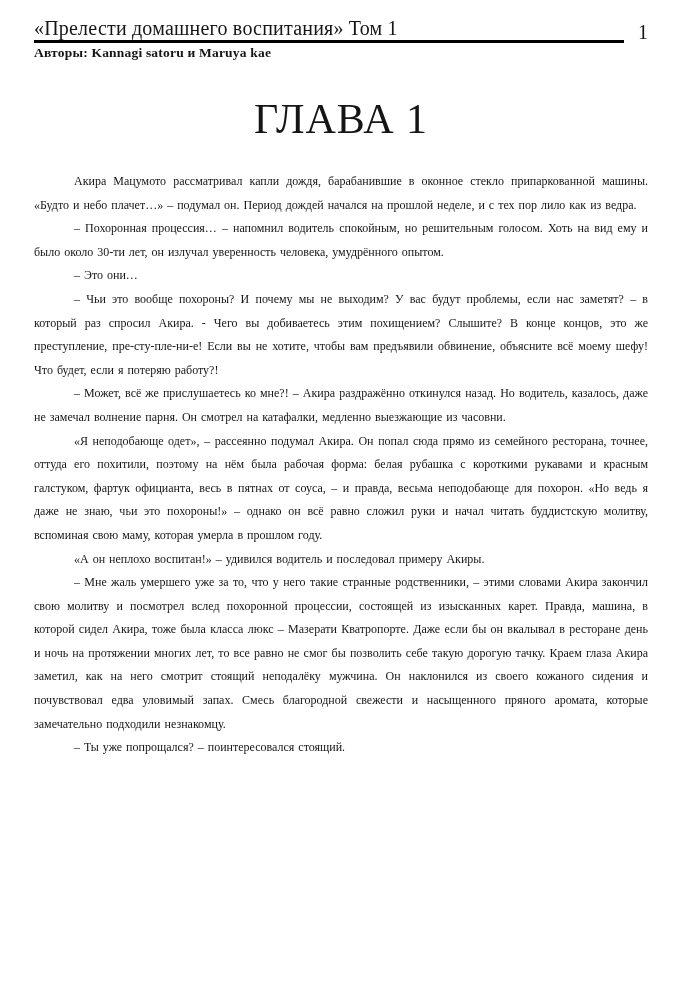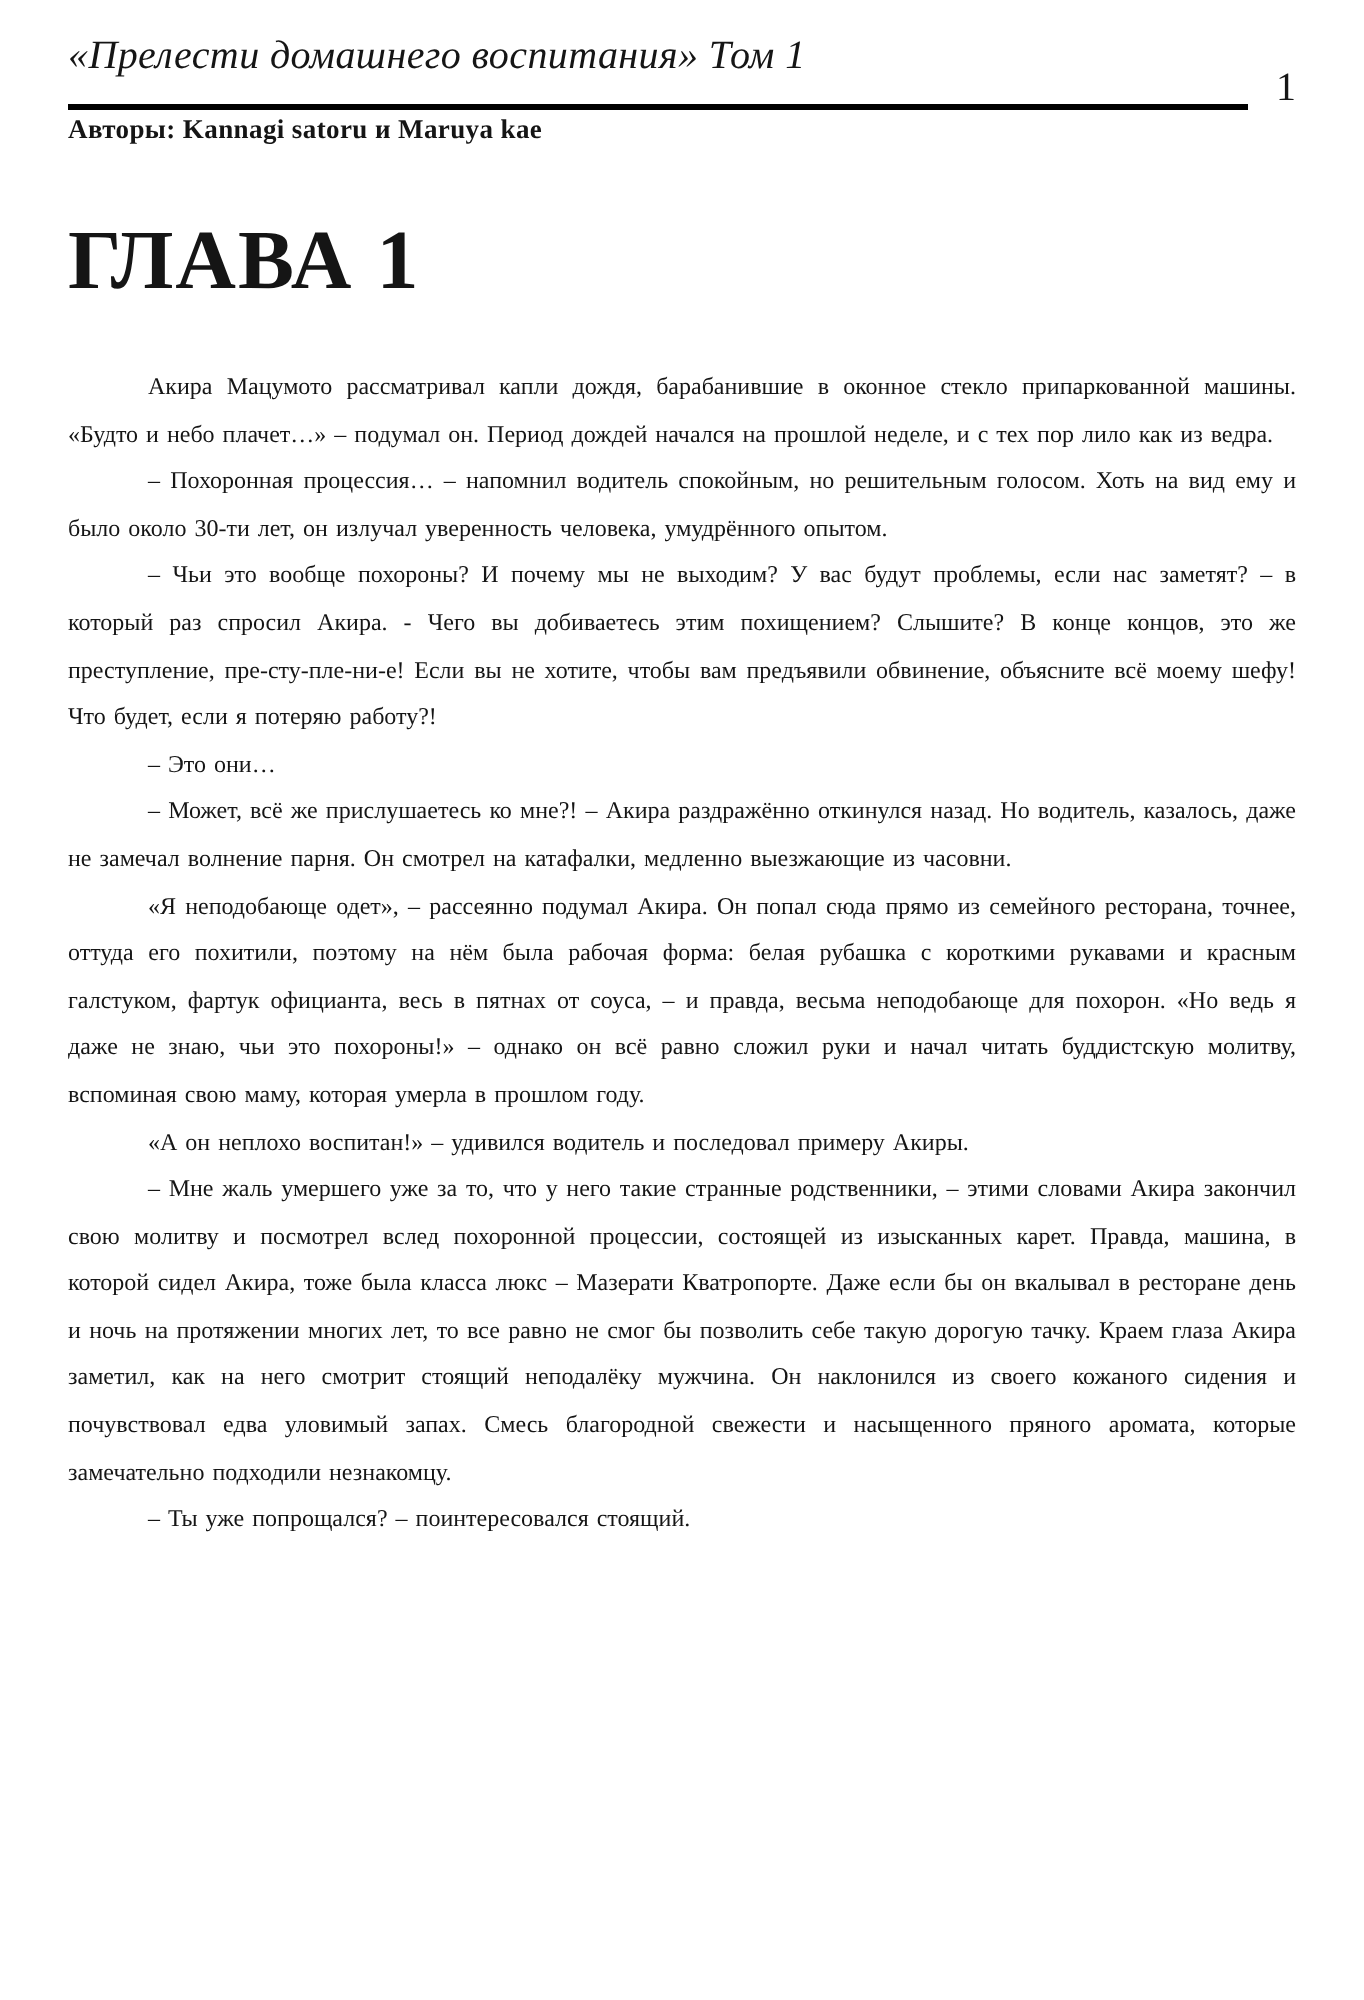--- a/index.html
+++ b/index.html
@@ -23,22 +23,21 @@
     background: #ffffff;
   }
   
   .header {
     display: flex;
     align-items: flex-end;
   }
   .header-main {
     flex: 1;
     border-bottom: 3px solid #000000;
-    padding-bottom: 12px;
-    font-style: italic;
+    padding-bottom: 0;
   }
   .header-title {
     font-size: 20px;
     line-height: 24px;
     white-space: nowrap;
     letter-spacing: 0.2px;
   }
   .page-num {
     font-size: 20px;
     line-height: 22px;
@@ -47,24 +46,24 @@
   }
   .authors {
     font-size: 13.5px;
     line-height: 17px;
     margin-top: 1px;
     letter-spacing: 0.2px;
     font-weight: bold;
   }
   
   .chapter-title {
-    text-align: left;
+    text-align: center;
     font-size: 42px;
     line-height: 48px;
-    font-weight: bold;
+    font-weight: normal;
     margin: 34px 0 27px 0;
     letter-spacing: 1px;
   }
   
   .text-body {
     font-size: 12px;
     line-height: 23.6px;
   }
   .text-body p.para {
     margin: 0;
@@ -85,22 +84,22 @@
     <div class="page-num">1</div>
   </div>
 
   <div class="authors">Авторы: Kannagi satoru и Maruya kae</div>
 
   <h1 class="chapter-title">ГЛАВА 1</h1>
 
   <div class="text-body">
       <p class="para">Акира Мацумото рассматривал капли дождя, барабанившие в оконное стекло припаркованной машины. «Будто и небо плачет…» – подумал он. Период дождей начался на прошлой неделе, и с тех пор лило как из ведра.</p>
       <p class="para">– Похоронная процессия… – напомнил водитель спокойным, но решительным голосом. Хоть на вид ему и было около 30-ти лет, он излучал уверенность человека, умудрённого опытом.</p>
+      <p class="para">– Это они…</p>
       <p class="para">– Чьи это вообще похороны? И почему мы не выходим? У вас будут проблемы, если нас заметят? – в который раз спросил Акира. - Чего вы добиваетесь этим похищением? Слышите? В конце концов, это же преступление, пре-сту-пле-ни-е! Если вы не хотите, чтобы вам предъявили обвинение, объясните всё моему шефу! Что будет, если я потеряю работу?!</p>
-      <p class="para">– Это они…</p>
       <p class="para">– Может, всё же прислушаетесь ко мне?! – Акира раздражённо откинулся назад. Но водитель, казалось, даже не замечал волнение парня. Он смотрел на катафалки, медленно выезжающие из часовни.</p>
       <p class="para">«Я неподобающе одет», – рассеянно подумал Акира. Он попал сюда прямо из семейного ресторана, точнее, оттуда его похитили, поэтому на нём была рабочая форма: белая рубашка с короткими рукавами и красным галстуком, фартук официанта, весь в пятнах от соуса, – и правда, весьма неподобающе для похорон. «Но ведь я даже не знаю, чьи это похороны!» – однако он всё равно сложил руки и начал читать буддистскую молитву, вспоминая свою маму, которая умерла в прошлом году.</p>
       <p class="para">«А он неплохо воспитан!» – удивился водитель и последовал примеру Акиры.</p>
       <p class="para">– Мне жаль умершего уже за то, что у него такие странные родственники, – этими словами Акира закончил свою молитву и посмотрел вслед похоронной процессии, состоящей из изысканных карет. Правда, машина, в которой сидел Акира, тоже была класса люкс – Мазерати Кватропорте. Даже если бы он вкалывал в ресторане день и ночь на протяжении многих лет, то все равно не смог бы позволить себе такую дорогую тачку. Краем глаза Акира заметил, как на него смотрит стоящий неподалёку мужчина. Он наклонился из своего кожаного сидения и почувствовал едва уловимый запах. Смесь благородной свежести и насыщенного пряного аромата, которые замечательно подходили незнакомцу.</p>
       <p class="para">– Ты уже попрощался? – поинтересовался стоящий.</p>
     </div>
 
 </div>
 
 </body></html>

